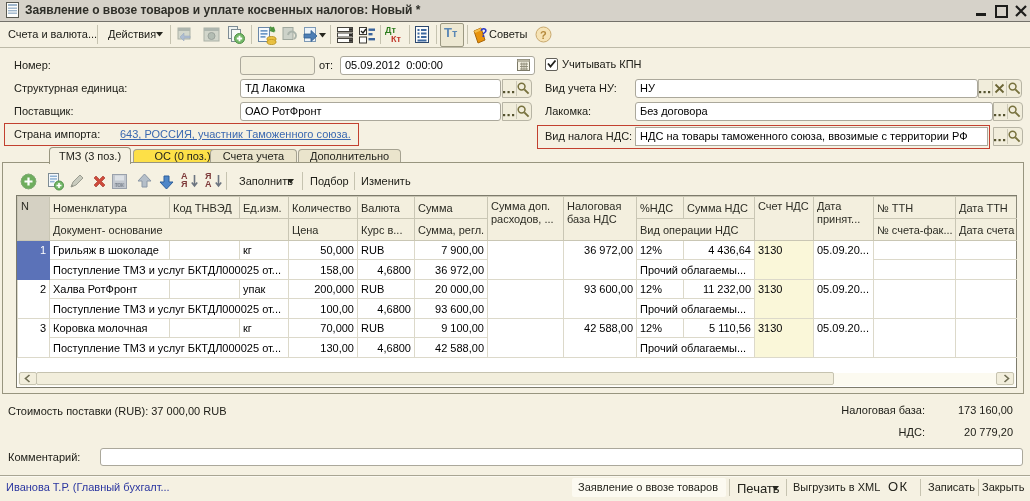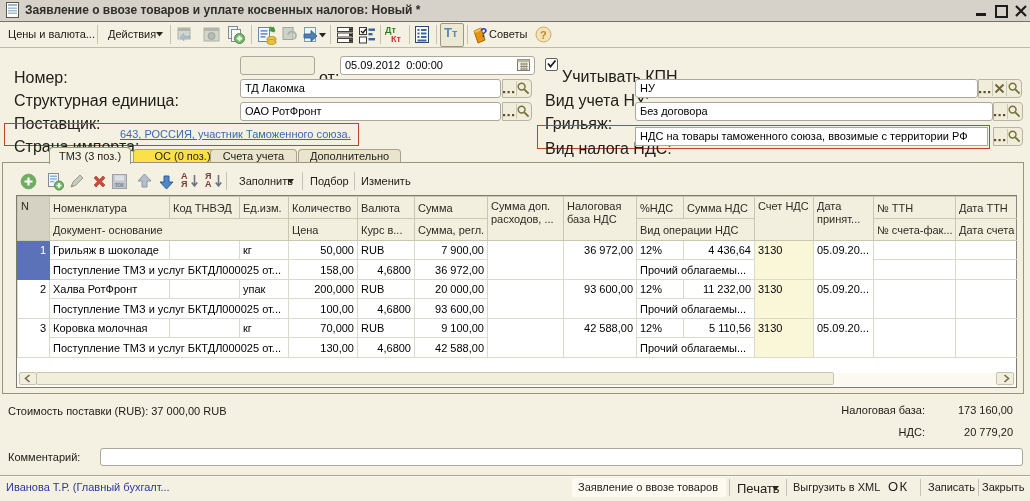--- a/index.html
+++ b/index.html
@@ -1,17 +1,17 @@
 <!DOCTYPE html>
 <html><head><meta charset="utf-8"><style>
 html,body{margin:0;padding:0;}
 body{width:1030px;height:501px;font-family:"Liberation Sans",sans-serif;}
 .win{position:relative;width:1030px;height:501px;background:#F5F1E2;overflow:hidden;}
 .abs{position:absolute;}
-.lbl{position:absolute;font-size:16px;color:#20201A;line-height:19px;white-space:nowrap;margin-top:12px;}
+.lbl{position:absolute;font-size:11px;color:#20201A;line-height:19px;white-space:nowrap;}
 .inp{position:absolute;background:#fff;border:1px solid #ABA89B;border-radius:3px;font-size:11px;color:#000;line-height:17px;padding:0 0 0 4px;white-space:nowrap;overflow:hidden;}
 .sep{position:absolute;width:1px;background:#C6C3B0;}
 .tbtn{position:absolute;font-size:11px;color:#20201A;line-height:24px;white-space:nowrap;}
 .tab{position:absolute;border:1px solid #A5A291;border-bottom:none;border-radius:4px 4px 0 0;font-size:11px;color:#24241E;text-align:center;margin-left:40px;}
 .gridtbl{border-collapse:collapse;table-layout:fixed;width:999px;}
 .gridtbl td{border:1px solid #DCD9CA;font-size:11px;color:#000;padding:0 3px;white-space:nowrap;overflow:hidden;vertical-align:middle;background:#fff;}
 .gridtbl td.h{background:#F3EFDE;color:#2C2C24;border:1px solid #C9C6B4;}
 .gridtbl td.num{text-align:right;}
 .gridtbl td.yel{background:#FAF7D9;}
 .gridtbl tr td:last-child{border-right-color:#8A8878;}
@@ -31,21 +31,21 @@
   <rect x="3" y="10.5" width="9" height="1.4" fill="#9FB6CC"></rect>
 </svg>
 <div class="abs" style="left:25px;top:3px;font-size:12px;font-weight:bold;color:#2E2E28;">Заявление о ввозе товаров и уплате косвенных налогов: Новый *</div>
 <div class="abs" style="left:976px;top:13px;width:10px;height:3px;background:#1C1C1A;"></div>
 <div class="abs" style="left:995px;top:5px;width:9px;height:9px;border:2px solid #1C1C1A;"></div>
 <svg class="abs" style="left:1015px;top:5px" width="12" height="12" viewBox="0 0 12 12">
       <path d="M1 1 L11 11 M11 1 L1 11" stroke="#1C1C1A" stroke-width="2.2"></path>
     </svg>
 
 <div class="abs" style="left:0;top:22px;width:1030px;height:25px;background:#F5F1E2;border-bottom:1px solid #BDBAA8;"></div>
-<div class="tbtn" style="left:8px;top:22px;">Цены и валюта...</div>
+<div class="tbtn" style="left:8px;top:22px;">Счета и валюта...</div>
 <div class="sep" style="left:97px;top:25px;height:19px;"></div>
 <div class="tbtn" style="left:108px;top:22px;">Действия</div>
 <svg class="abs" style="left:156px;top:32px" width="8" height="6">
       <path d="M0 0 L7 0 L3.5 4.5 Z" fill="#26261E"></path>
     </svg>
 <div class="sep" style="left:170px;top:25px;height:19px;"></div>
 
 <svg class="abs" style="left:176px;top:26px" width="18" height="18" viewBox="0 0 18 18">
  <rect x="2" y="2" width="12" height="11" fill="#D3D7CC" stroke="#ABB2A6"></rect>
  <rect x="2" y="2" width="12" height="3" fill="#AEB6AE"></rect>
@@ -194,21 +194,21 @@
 <div class="bsep" style="left:516px;top:104px;height:15px;"></div>
 <svg class="abs" style="left:502px;top:113px" width="14" height="4" viewBox="0 0 14 4">
       <rect x="1" y="1" width="2.2" height="2.2" fill="#55532F"></rect>
       <rect x="5.5" y="1" width="2.2" height="2.2" fill="#55532F"></rect>
       <rect x="10" y="1" width="2.2" height="2.2" fill="#55532F"></rect>
     </svg>
     <svg class="abs" style="left:517px;top:105px" width="13" height="13" viewBox="0 0 13 13">
       <circle cx="4.6" cy="4.6" r="3.4" fill="none" stroke="#77713D" stroke-width="1.5"></circle>
       <path d="M7.3 7.3 L11.6 11.6" stroke="#77713D" stroke-width="1.9"></path>
     </svg>
-<div class="lbl" style="left:545px;top:102px;">Грильяж:</div>
+<div class="lbl" style="left:545px;top:102px;">Лакомка:</div>
 <div class="inp" style="left:635px;top:102px;width:352px;height:17px;">Без договора</div>
 <div class="bgrp" style="left:993px;top:102px;width:30px;height:19px;"></div>
 <div class="bsep" style="left:1007px;top:104px;height:15px;"></div>
 <svg class="abs" style="left:993px;top:113px" width="14" height="4" viewBox="0 0 14 4">
       <rect x="1" y="1" width="2.2" height="2.2" fill="#55532F"></rect>
       <rect x="5.5" y="1" width="2.2" height="2.2" fill="#55532F"></rect>
       <rect x="10" y="1" width="2.2" height="2.2" fill="#55532F"></rect>
     </svg>
     <svg class="abs" style="left:1008px;top:105px" width="13" height="13" viewBox="0 0 13 13">
       <circle cx="4.6" cy="4.6" r="3.4" fill="none" stroke="#77713D" stroke-width="1.5"></circle>

